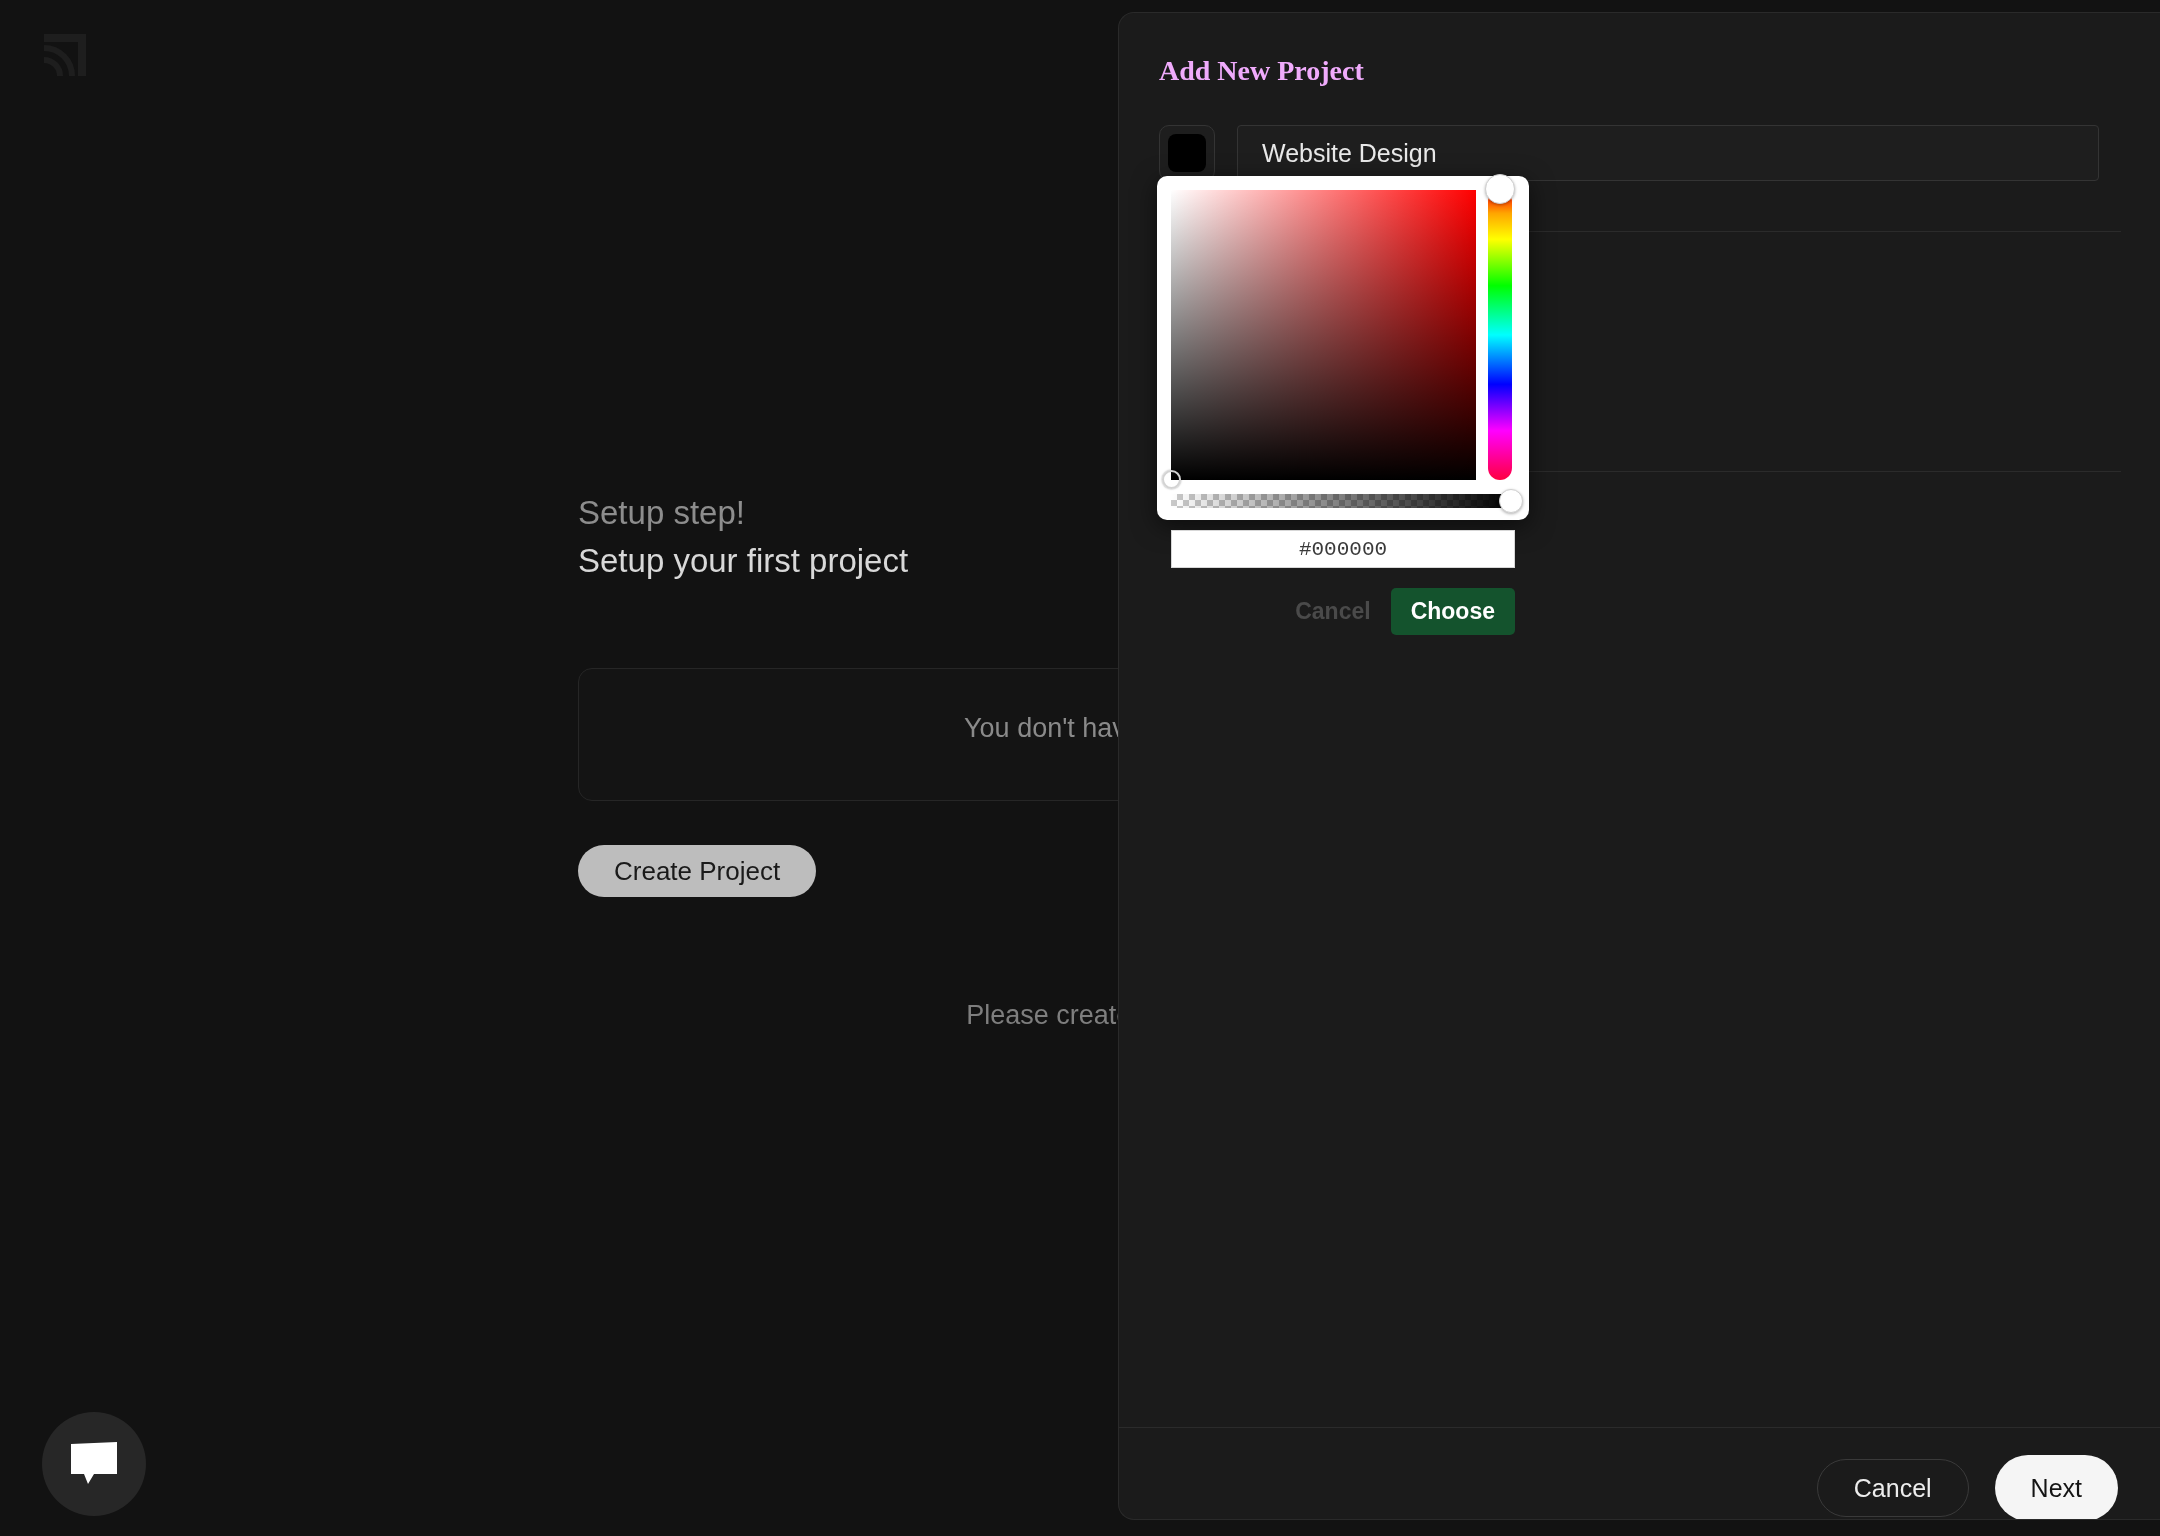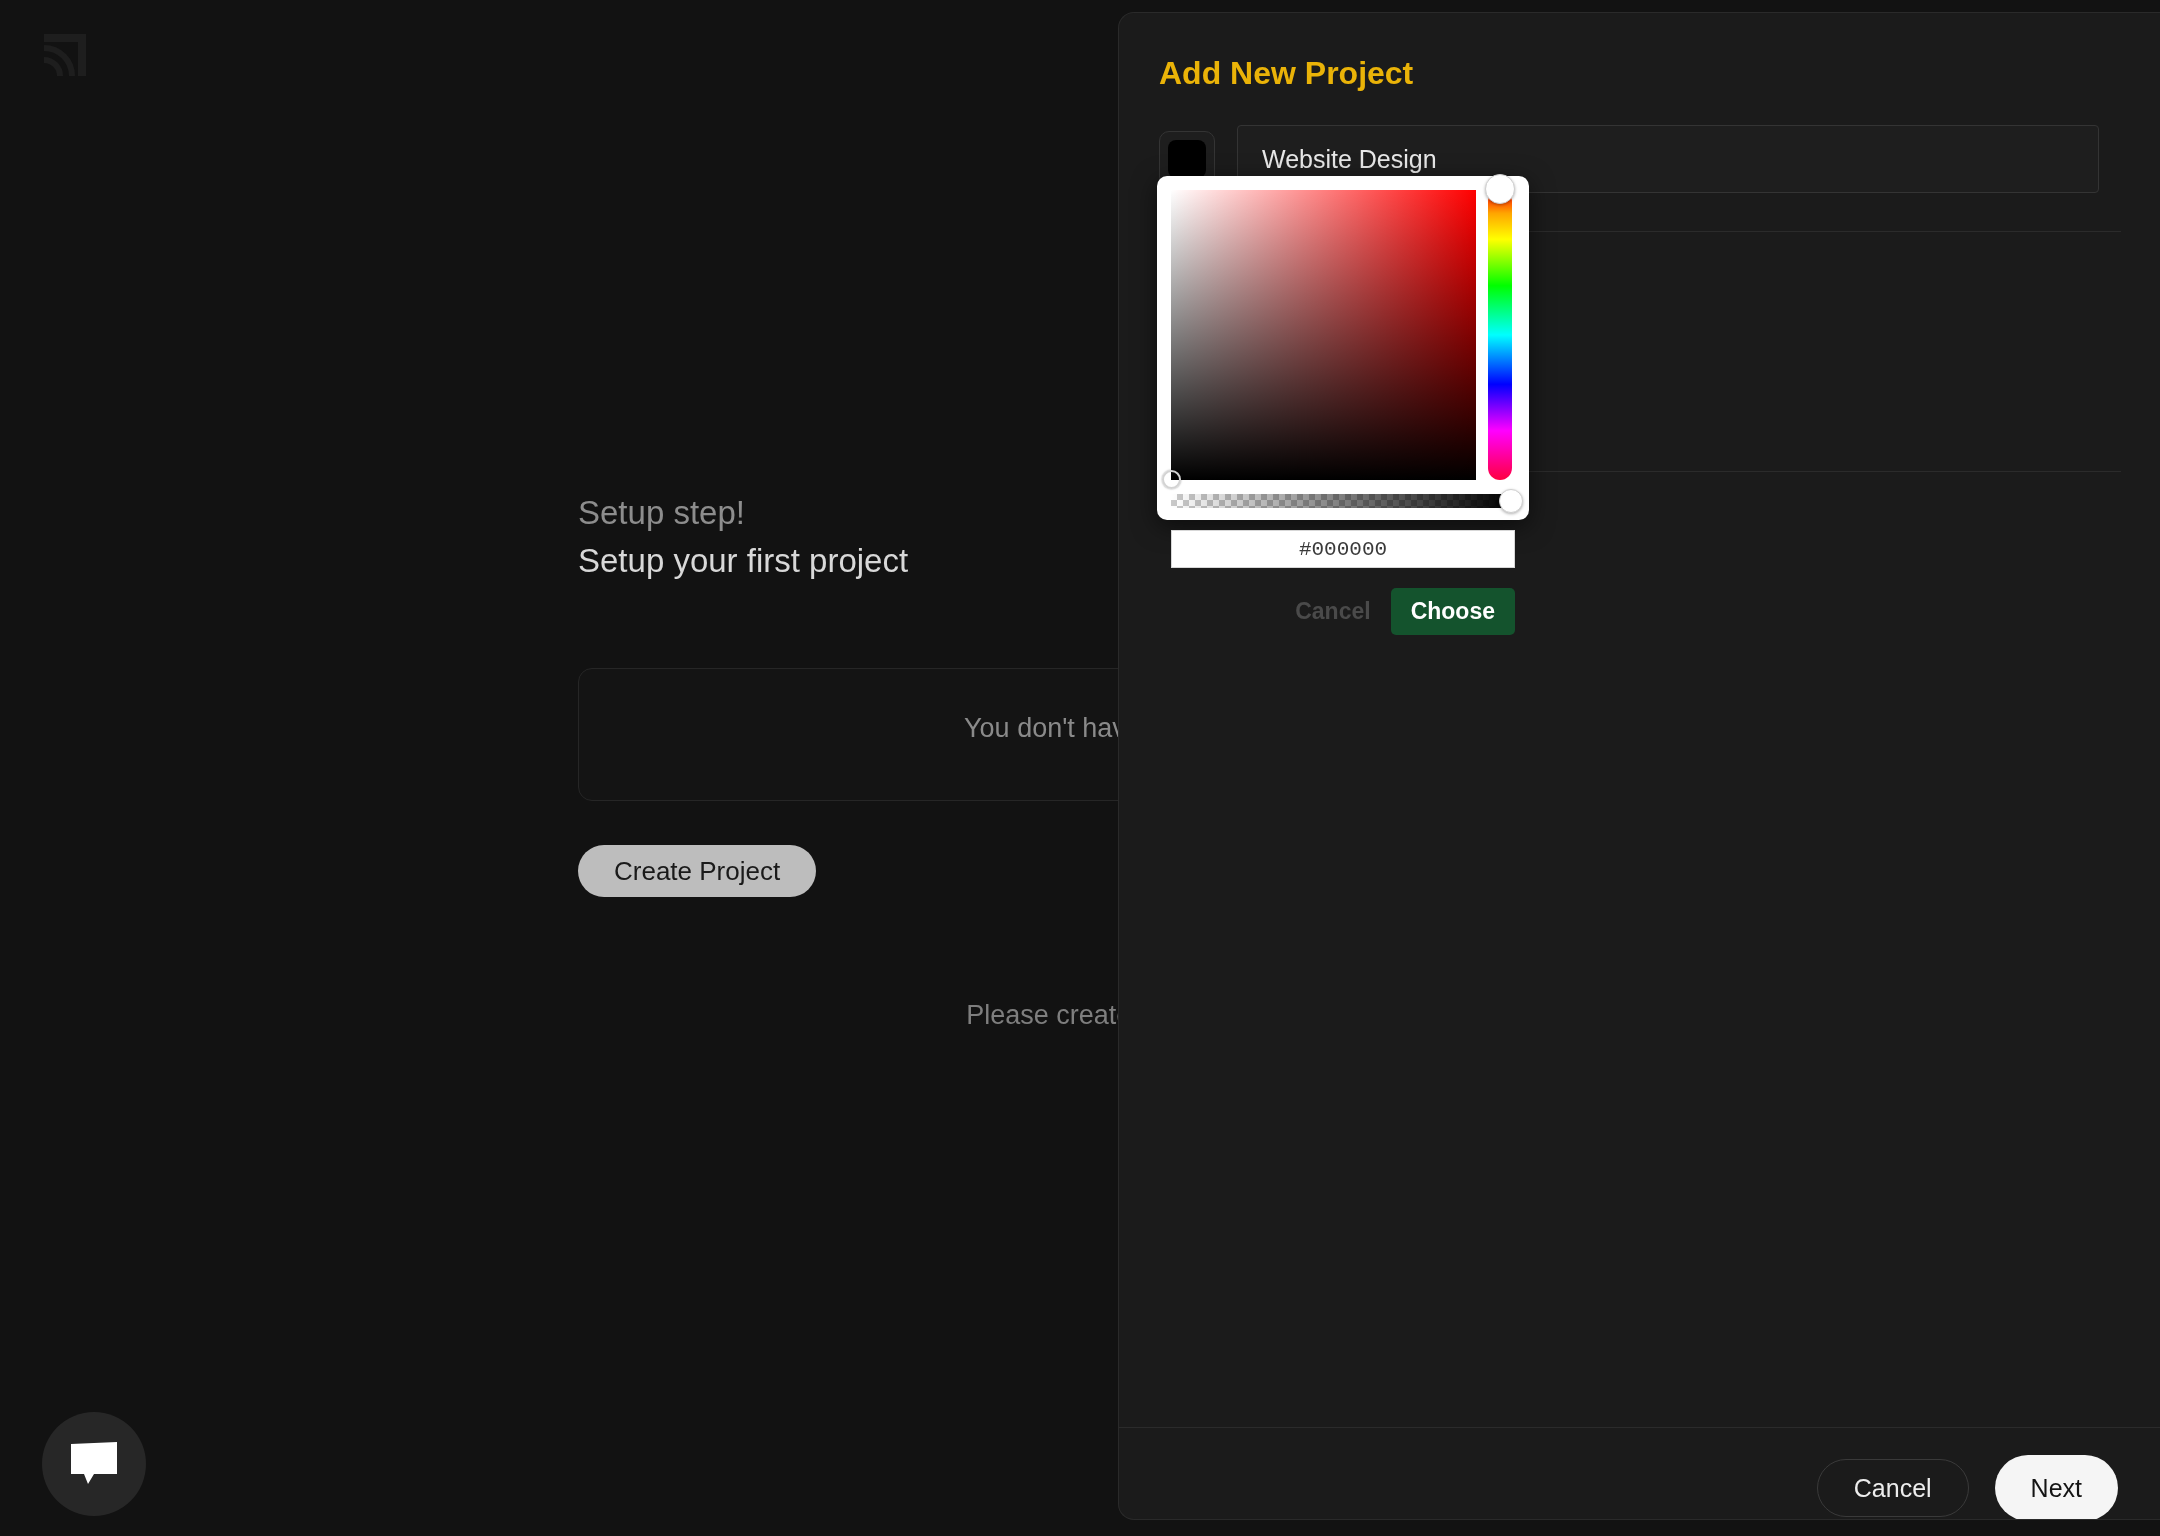--- a/index.html
+++ b/index.html
@@ -76,39 +76,39 @@
     width: 1042px; height: 1508px;
     background: #1b1b1b;
     border-radius: 16px 0 0 16px;
     border-left: 1px solid #2a2a2a;
     border-top: 1px solid #2a2a2a;
     border-bottom: 1px solid #2a2a2a;
     overflow: hidden;
   }
   .modal-title {
     position: absolute; left: 40px; top: 42px;
-    font-size: 32px; font-weight: 700; color: #eab308;
+    font-size: 28px; font-weight: 700; color: #f0abfc; font-family: Liberation Serif, serif;
   }
 
   .name-row {
     position: absolute; left: 40px; top: 112px;
     display: flex; align-items: center; gap: 22px;
   }
   .color-swatch-btn {
     width: 56px; height: 56px; border-radius: 10px;
     border: 1px solid #343434; background: #1e1e1e;
     display: flex; align-items: center; justify-content: center;
     cursor: pointer; padding: 0;
   }
   .color-swatch-chip {
     width: 38px; height: 38px; border-radius: 8px;
     background: #000000;
   }
   .project-name-input {
-    width: 862px; height: 68px;
+    width: 862px; height: 56px;
     border-radius: 4px; border: 1px solid #343434;
     background: #1e1e1e; color: #e9e9e9;
     font-size: 25px; font-family: "Liberation Sans", sans-serif;
     padding: 0 24px; outline: none;
   }
 
   .divider {
     position: absolute; left: 40px; width: 962px;
     height: 1px; background: #2b2b2b;
   }

